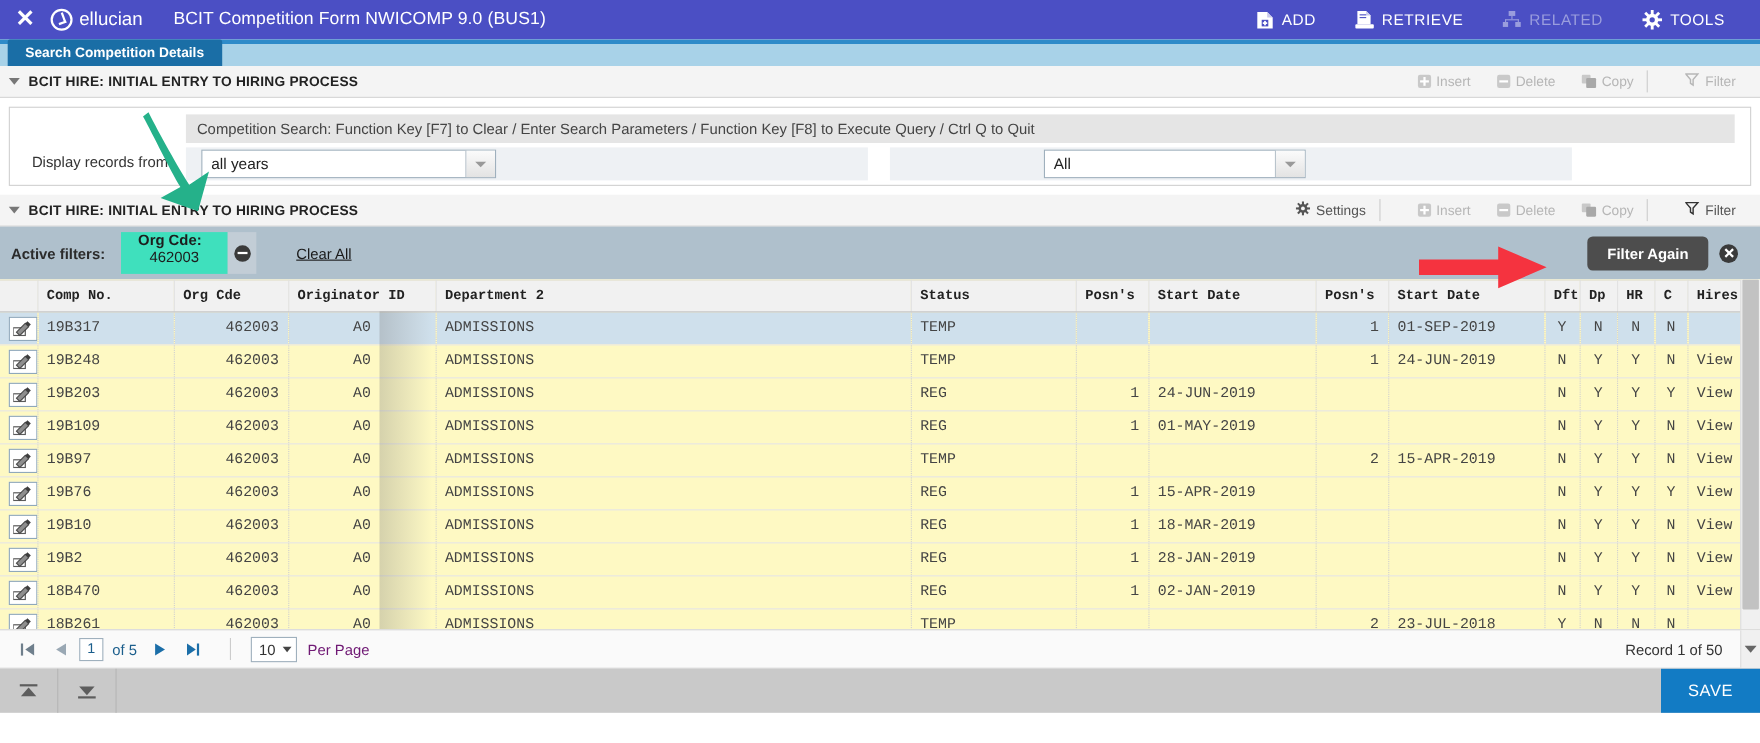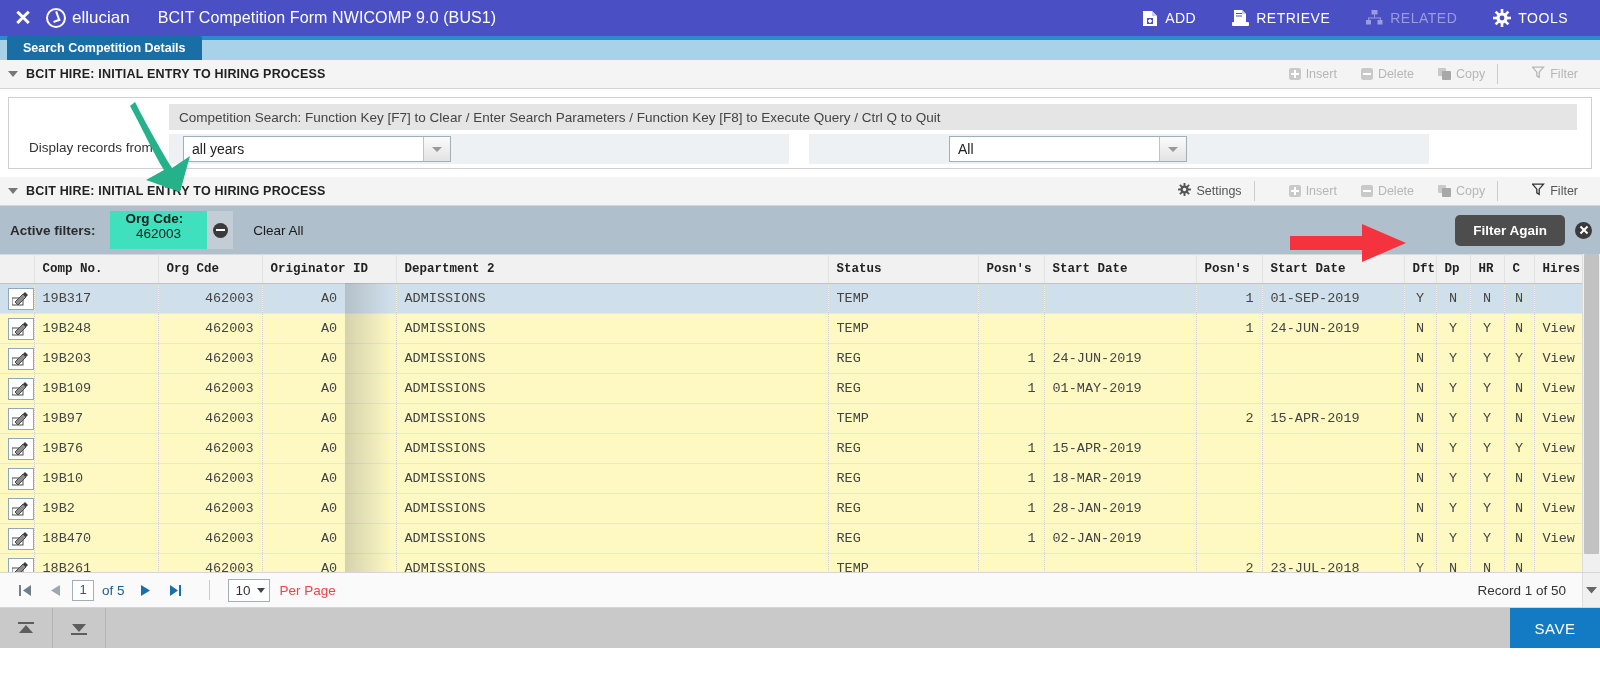--- a/index.html
+++ b/index.html
@@ -125,23 +125,23 @@
   }
   .chip b{font-weight:bold;margin-right:8px;}
   .chip-x{
     width:26px;height:38px;background:#c2cdd6;display:flex;align-items:center;justify-content:center;cursor:pointer;
   }
   .chip-x .circ{
     width:15px;height:15px;border-radius:50%;background:#3a3a3a;position:relative;
   }
   .chip-x .circ:after{content:"";position:absolute;left:3px;top:6.5px;width:9px;height:2px;background:#fff;}
   .clear-all{
-    margin-left:20px;font-size:13.5px;color:#1a1a1a;cursor:pointer;
-  }
-  .fb-right{margin-left:auto;display:flex;align-items:center;padding-right:8px;gap:10px;}
+    margin-left:36px;font-size:13.5px;color:#1a1a1a;text-decoration:underline;cursor:pointer;
+  }
+  .fb-right{margin-left:auto;display:flex;align-items:center;padding-right:20px;gap:10px;}
   .filter-again{
     background:#4d4d4d;color:#fff;font-size:13.5px;font-weight:bold;
     padding:8px 18px;border-radius:5px;cursor:pointer;
   }
   .fb-close{
     width:17px;height:17px;border-radius:50%;background:#3a3a3a;position:relative;cursor:pointer;
   }
   .fb-close:before,.fb-close:after{
     content:"";position:absolute;left:3.5px;top:7.5px;width:10px;height:2px;background:#fff;
   }
@@ -194,21 +194,21 @@
   .pg-of{font-size:13.5px;color:#1b5e8c;margin:0 6px;}
   .pg-divider{width:1px;height:20px;background:#ccc;margin:0 18px;}
   .perpage-sel{
     border:1px solid #9fb0bd;background:#fff;height:21px;display:flex;align-items:center;
     padding:0 4px 0 7px;font-size:13.5px;color:#333;cursor:pointer;gap:6px;
   }
   .perpage-sel b{
     width:0;height:0;border-left:4px solid transparent;border-right:4px solid transparent;
     border-top:5px solid #444;display:block;
   }
-  .perpage-lbl{margin-left:10px;font-size:13.5px;color:#ef4444;}
+  .perpage-lbl{margin-left:10px;font-size:13.5px;color:#701a75;}
   .recinfo{margin-left:auto;padding-right:34px;font-size:13.5px;color:#333;}
   .pg-scroll-dn{
     position:absolute;right:0;top:0;width:17px;height:34px;background:#f0f0f0;
     display:flex;align-items:center;justify-content:center;border-left:1px solid #ddd;cursor:pointer;
   }
 
   
   .bottombar{height:40px;background:#c9c9c9;display:flex;align-items:center;position:relative;}
   .bb-btn{
     width:52px;height:40px;display:flex;align-items:center;justify-content:center;cursor:pointer;

